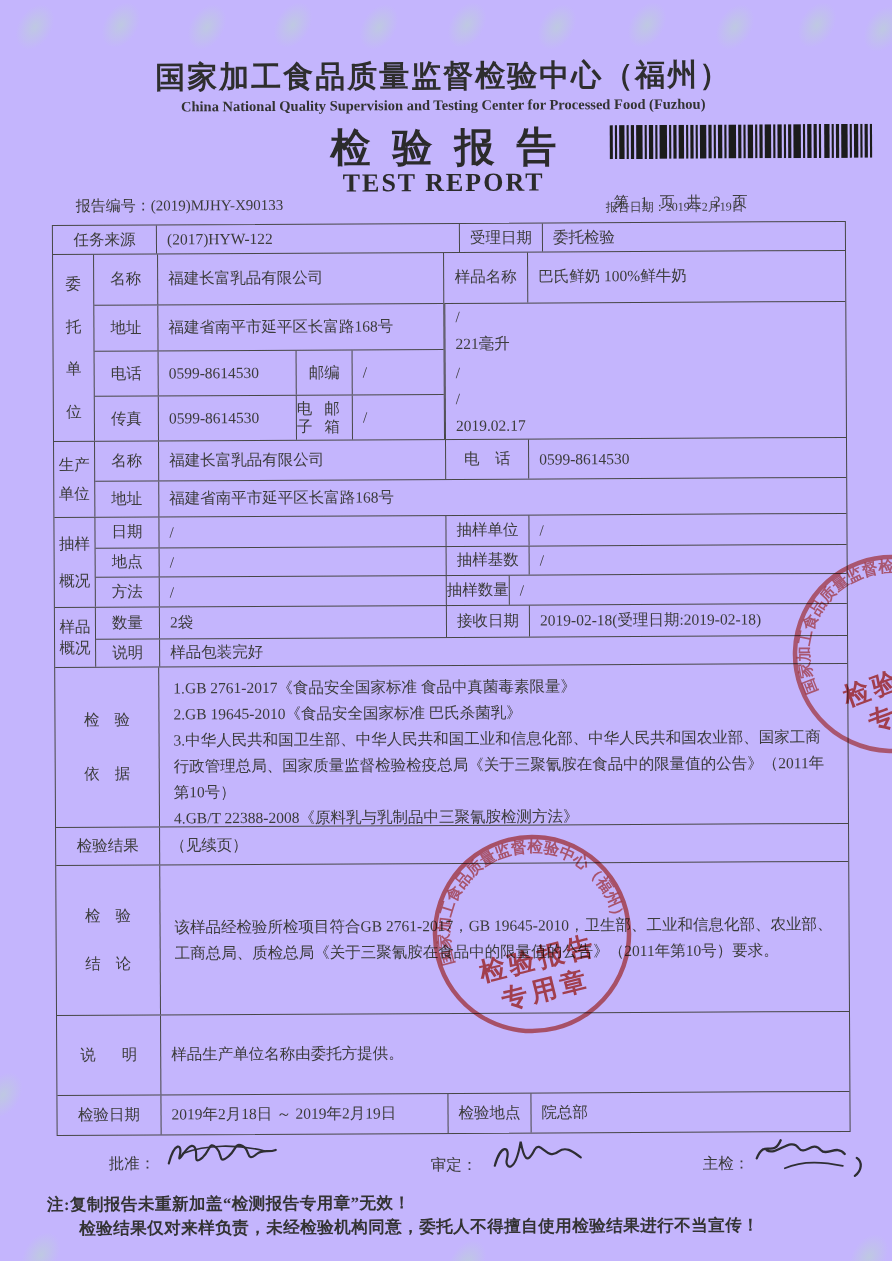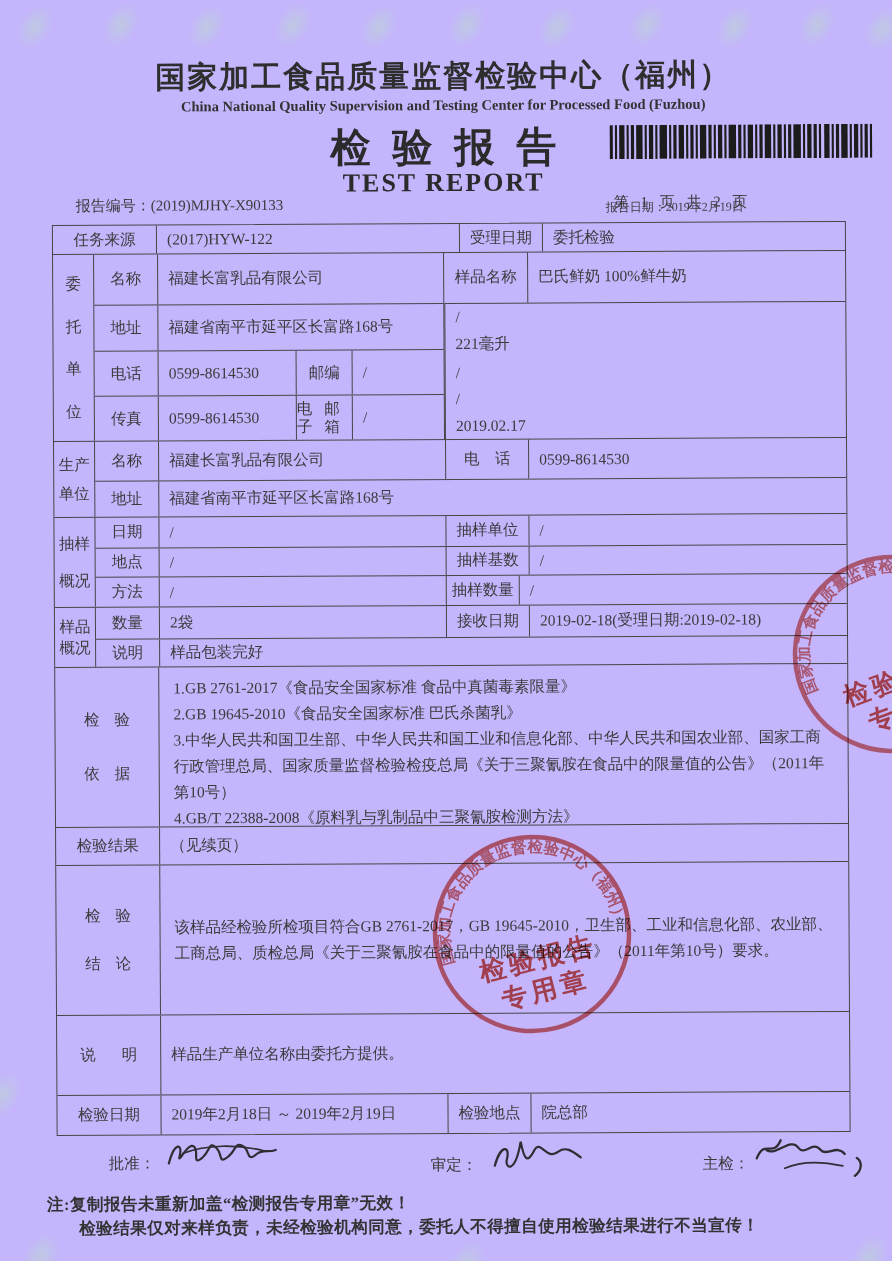--- a/index.html
+++ b/index.html
@@ -239,21 +239,21 @@
           </div>
           <div class="subrow" style="height:30px">
             <div class="c nb lb" style="width:63px">地点</div>
             <div class="c val" style="width:287px;flex:none">/</div>
             <div class="c lb" style="width:83px">抽样基数</div>
             <div class="c val">/</div>
           </div>
           <div class="subrow" style="height:30px">
             <div class="c nb lb" style="width:63px">方法</div>
             <div class="c val" style="width:287px;flex:none">/</div>
-            <div class="c lb" style="width:73px">抽样数量</div>
+            <div class="c lb" style="width:63px">抽样数量</div>
             <div class="c val">/</div>
           </div>
         </div>
       </div>
 
       <div class="r" style="height:60px">
         <div class="c nb vg">
             <span>样品</span>
             <span>概况</span>
           </div>

